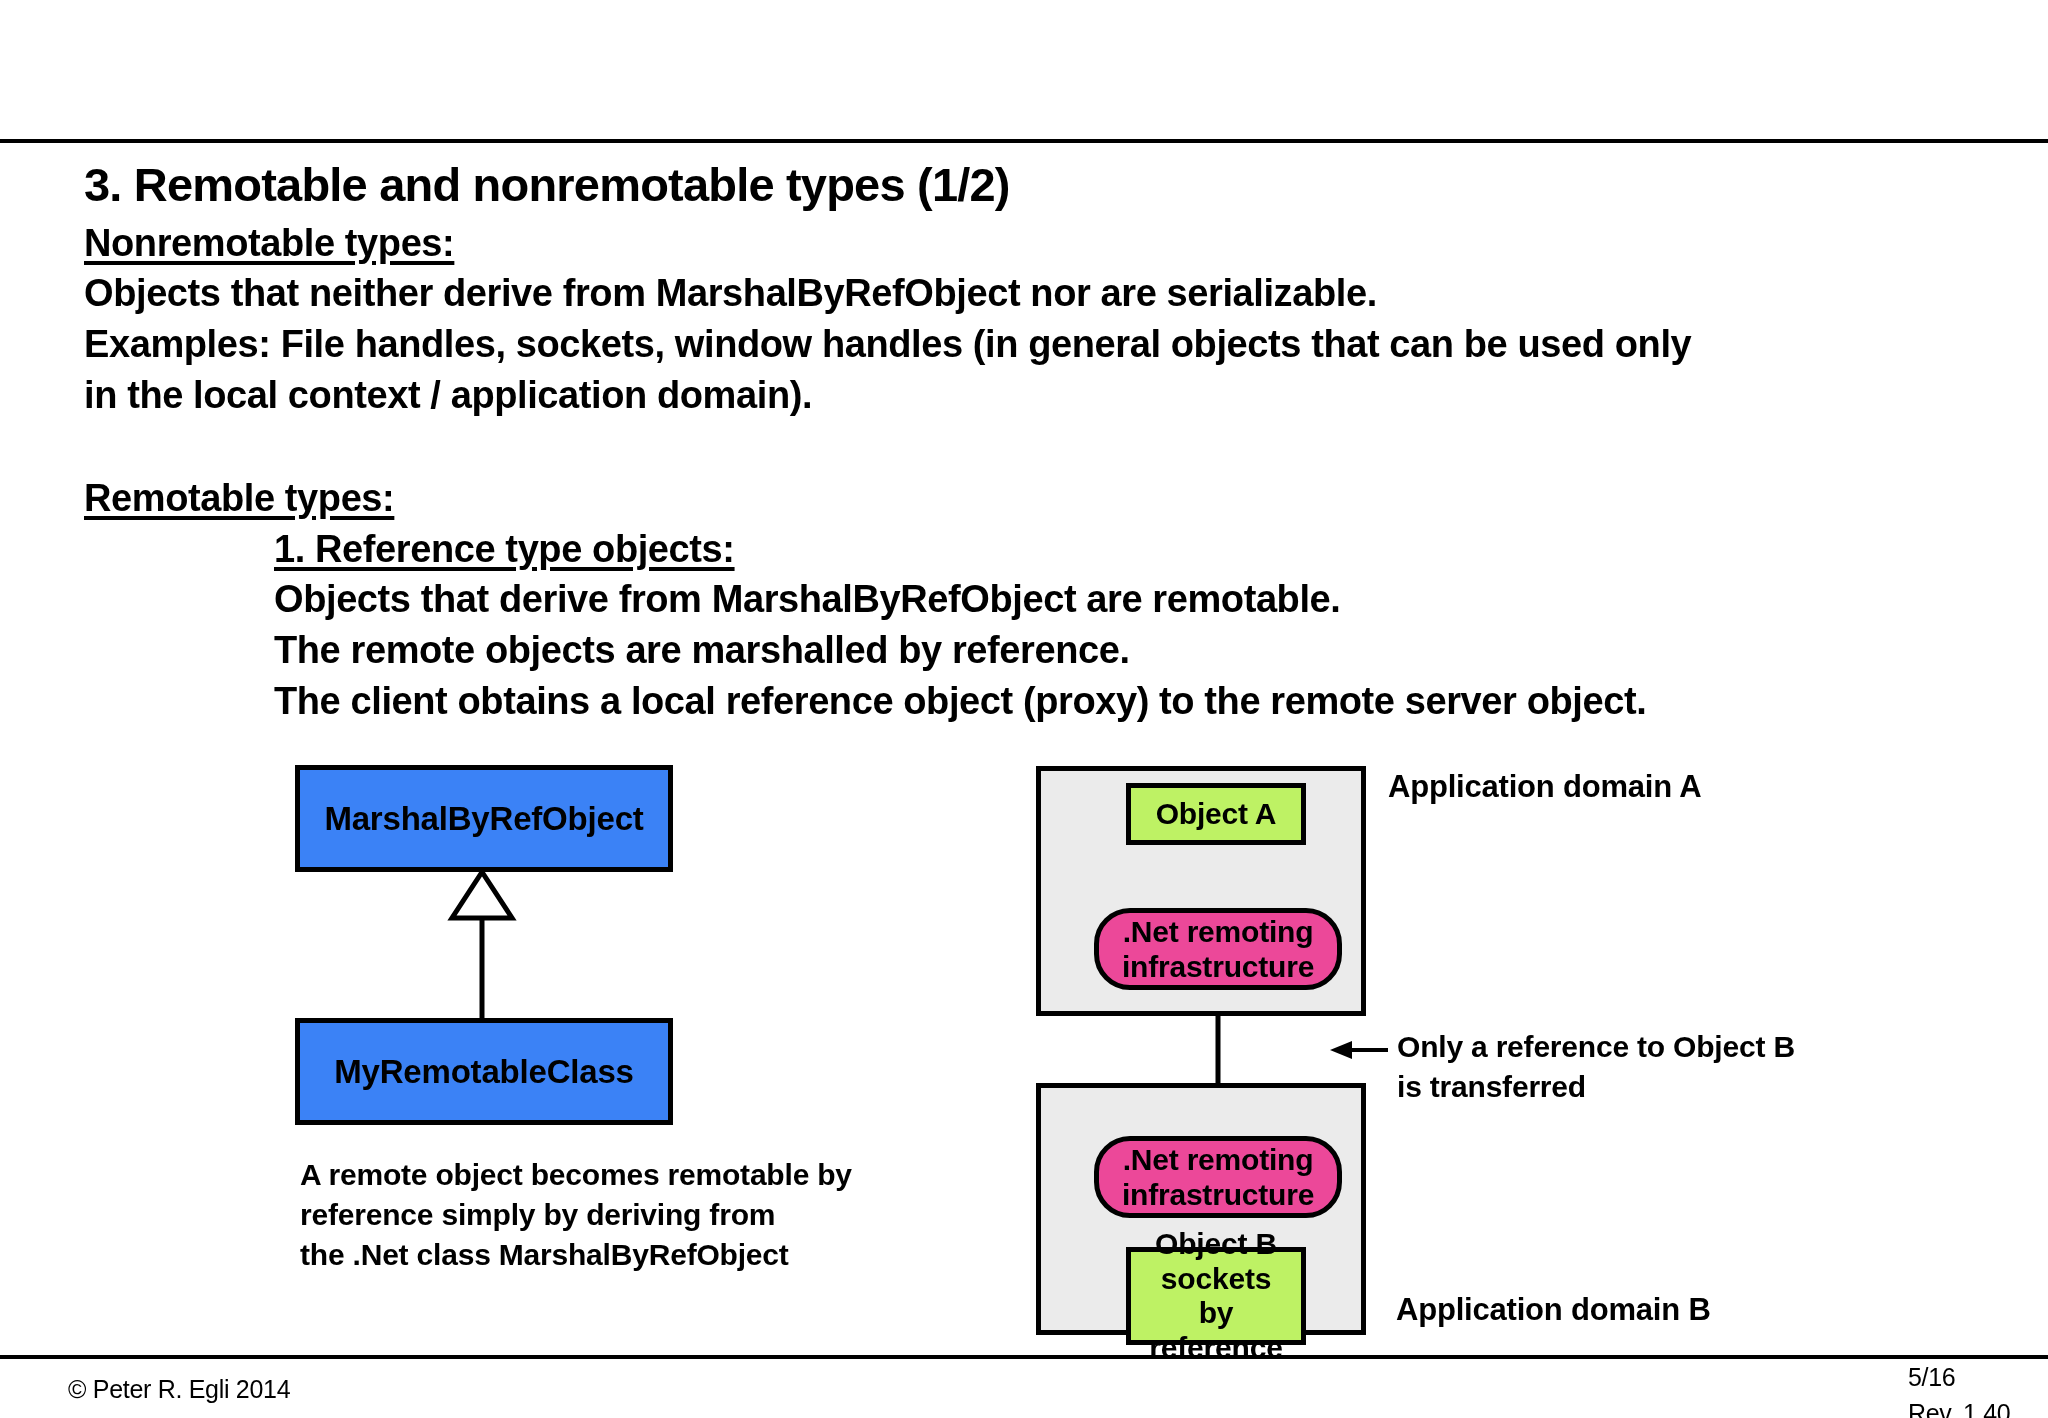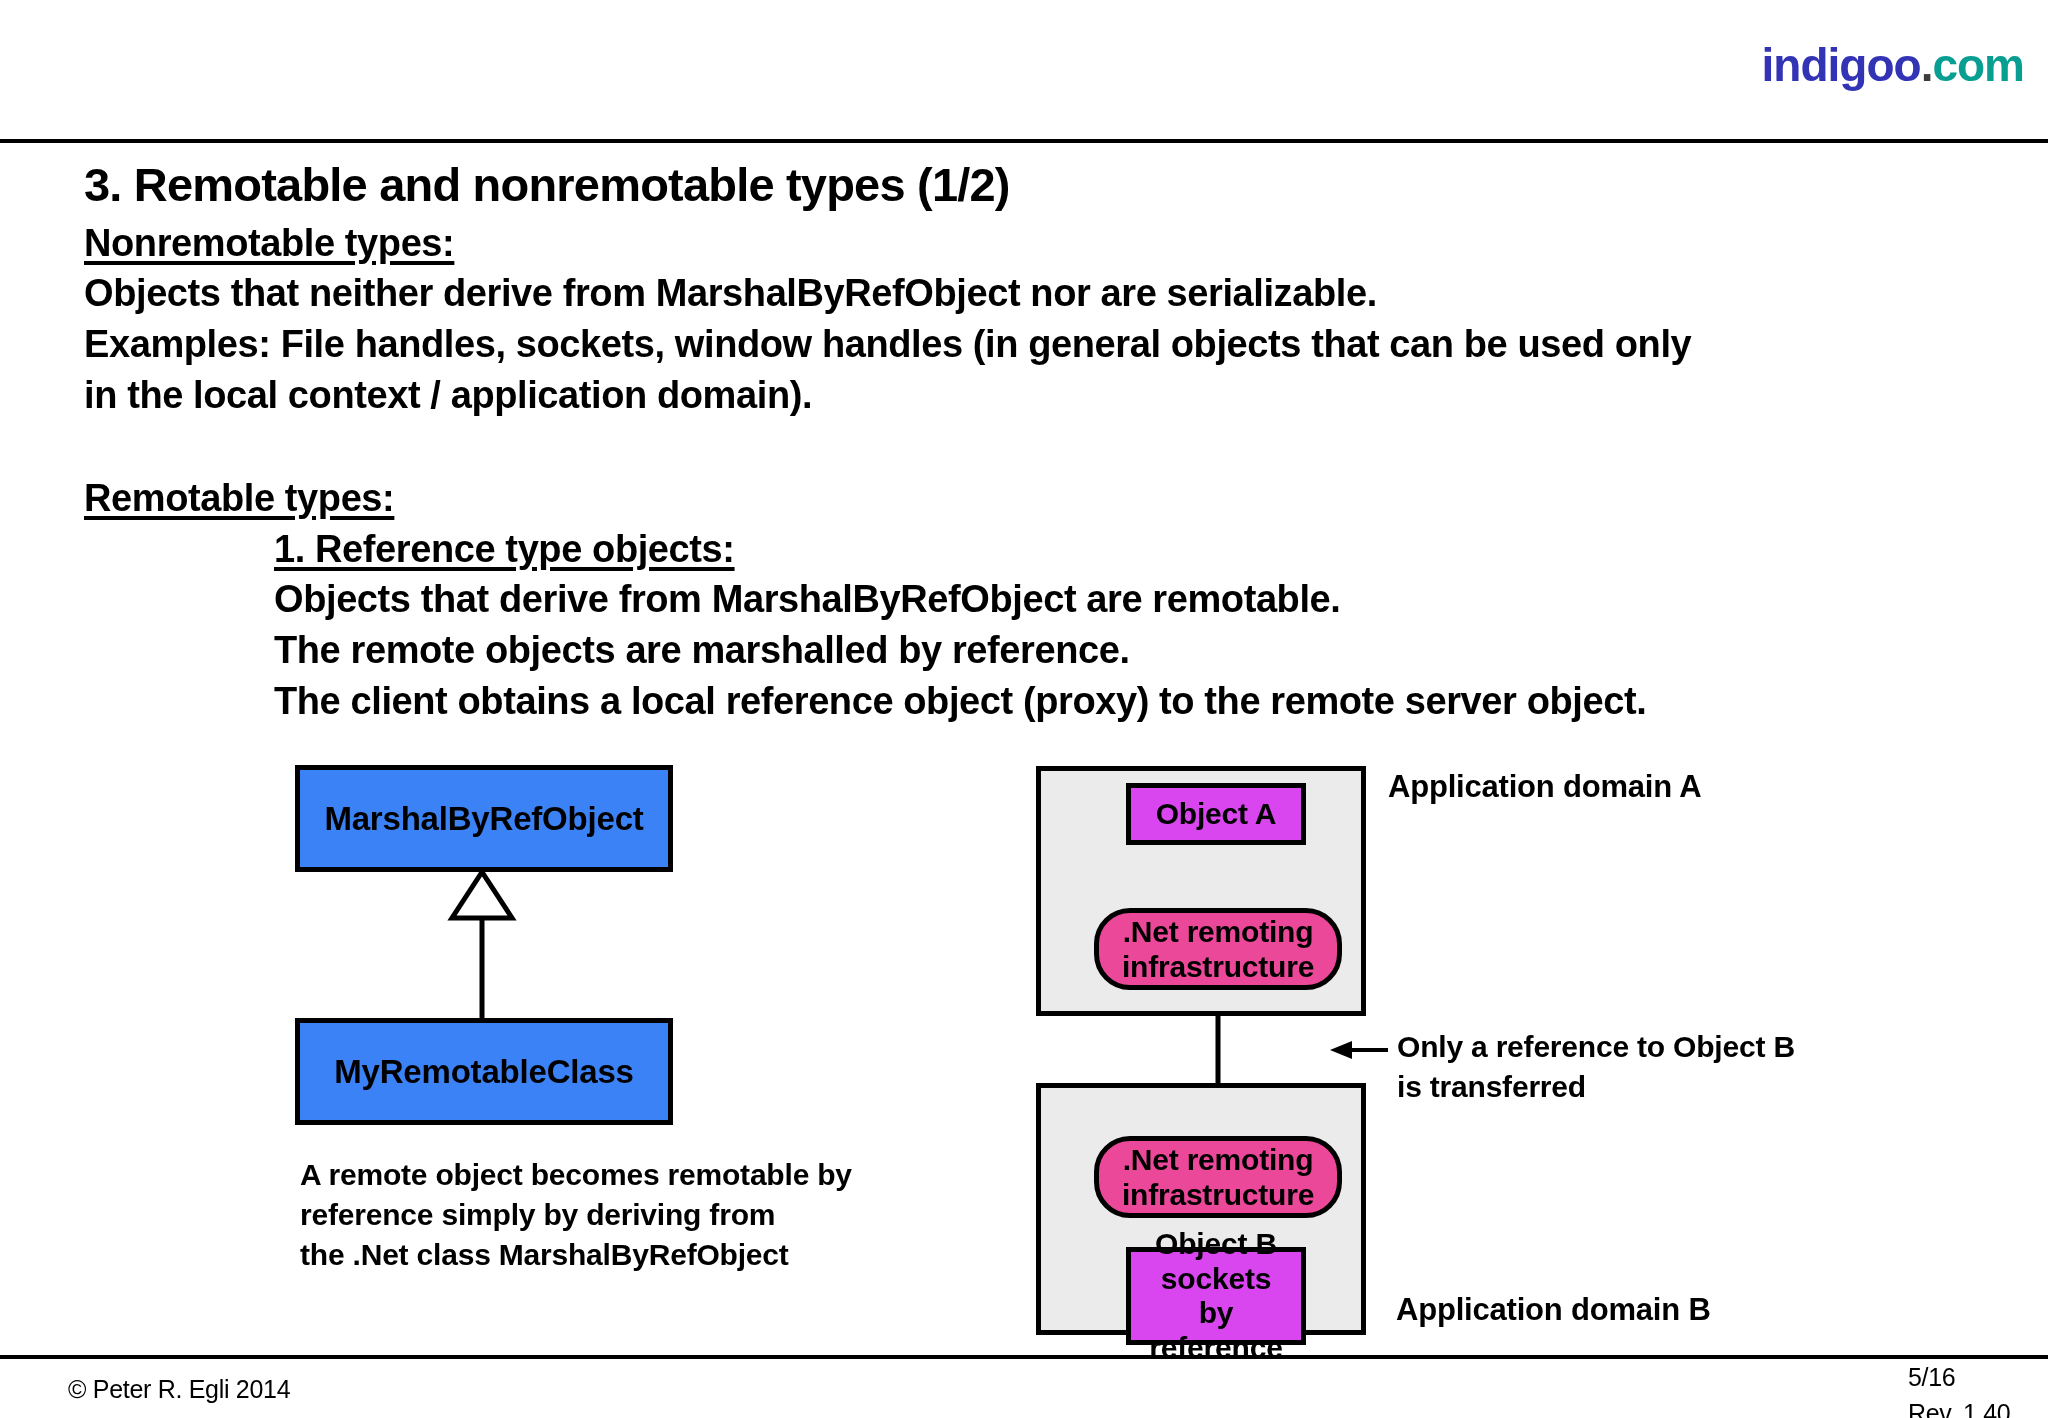--- a/index.html
+++ b/index.html
@@ -90,21 +90,21 @@
     letter-spacing: -0.2px;
   }
   .domain-box {
     position: absolute;
     background: #ebebeb;
     border: 5px solid #000000;
     box-sizing: border-box;
   }
   .inner-obj {
     position: absolute;
-    background: #d946ef;
+    background: #bef264;
     border: 5px solid #000000;
     box-sizing: border-box;
     display: flex;
     flex-direction: column;
     align-items: center;
     justify-content: center;
     font-size: 30px;
     font-weight: bold;
     line-height: 1.15;
     letter-spacing: -0.2px;
@@ -163,21 +163,20 @@
     letter-spacing: -0.3px;
     text-align: left;
     width: 120px;
     line-height: 1.45;
   }
 </style>
 </head>
 <body>
 
 <div id="header">
-  <div id="brand"><span class="brand-indigoo">indigoo</span><span class="brand-dot">.</span><span class="brand-com">com</span></div>
   <div id="header-rule"></div>
 </div>
 
 <div id="slide-title">3. Remotable and nonremotable types (1/2)</div>
 
 <div class="body-line underlined" style="left:84px; top:222px;">Nonremotable types:</div>
 <div class="body-line" style="left:84px; top:272px;">Objects that neither derive from MarshalByRefObject nor are serializable.</div>
 <div class="body-line" style="left:84px; top:323px;">Examples: File handles, sockets, window handles (in general objects that can be used only</div>
 <div class="body-line" style="left:84px; top:374px;">in the local context / application domain).</div>
 

